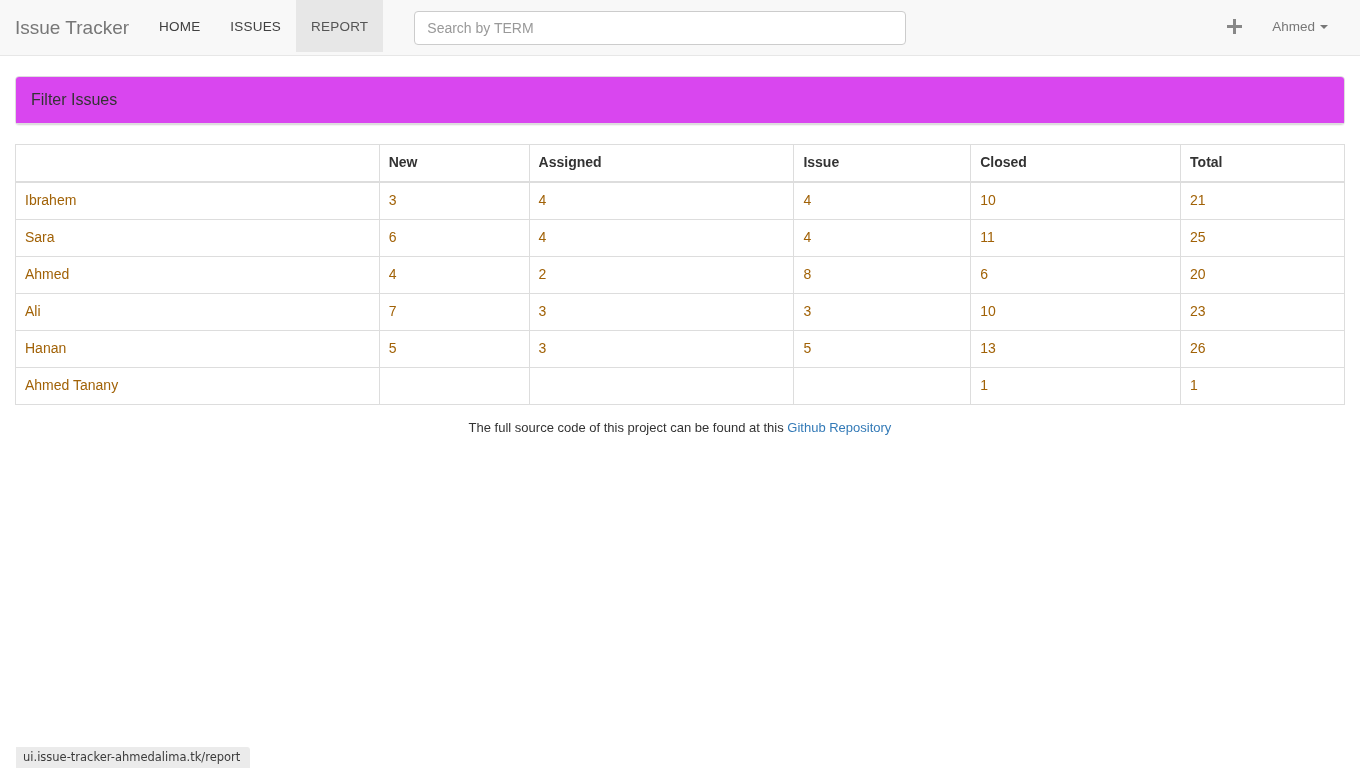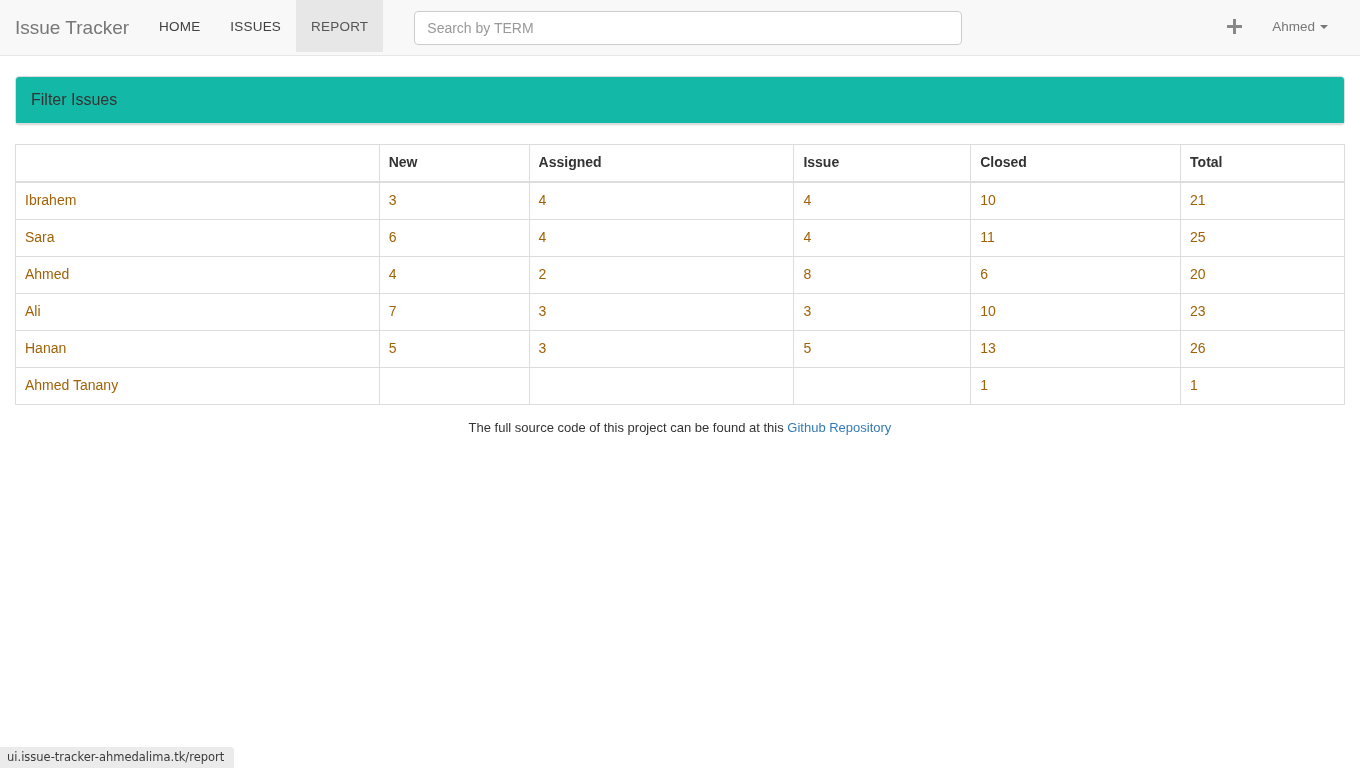--- a/index.html
+++ b/index.html
@@ -65,21 +65,21 @@
   .nav-links li.active a {
     background: #e7e7e7;
     color: #555555;
   }
   .navbar-form {
     display: flex;
     align-items: center;
     margin-left: 31px;
   }
   .search-input {
-    width: 548px;
+    width: 492px;
     height: 34px;
     padding: 6px 12px;
     font-size: 14px;
     line-height: 1.42857;
     color: #555555;
     background-color: #ffffff;
     border: 1px solid #cccccc;
     border-radius: 4px;
     outline: none;
     font-family: "Liberation Sans", sans-serif;
@@ -143,21 +143,21 @@
   
   .panel {
     margin-top: 20px;
     background-color: #ffffff;
     border: 1px solid #dddddd;
     border-radius: 4px;
     box-shadow: 0 1px 1px rgba(0,0,0,.05);
   }
   .panel-heading {
     padding: 14px 15px;
-    background-color: #14b8a6;
+    background-color: #d946ef;
     border-bottom: 1px solid #dddddd;
     border-top-left-radius: 3px;
     border-top-right-radius: 3px;
     color: #333333;
     font-size: 15px;
   }
   .panel-title {
     margin: 0;
     font-size: 16px;
     font-weight: normal;
@@ -212,21 +212,21 @@
   }
   .footer-note a {
     color: #337ab7;
     text-decoration: none;
     text-align: center;
   }
 
   
   .status-bar {
     position: fixed;
-    left: 0;
+    left: 16px;
     bottom: 0;
     background: #ebebeb;
     color: #3b3b3b;
     font-family: "DejaVu Sans", sans-serif;
     font-size: 11.5px;
     padding: 3px 10px 4px 7px;
     border-top-right-radius: 3px;
     max-width: 451px;
     white-space: nowrap;
     overflow: hidden;

